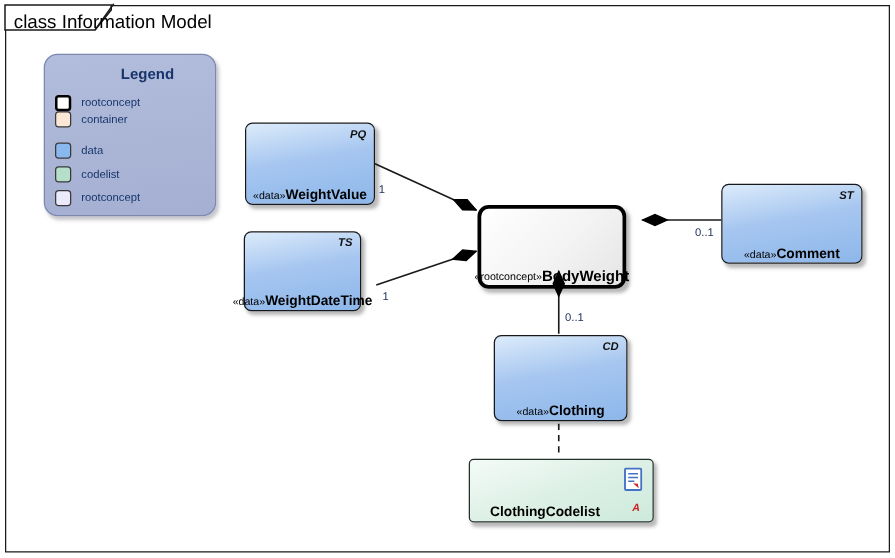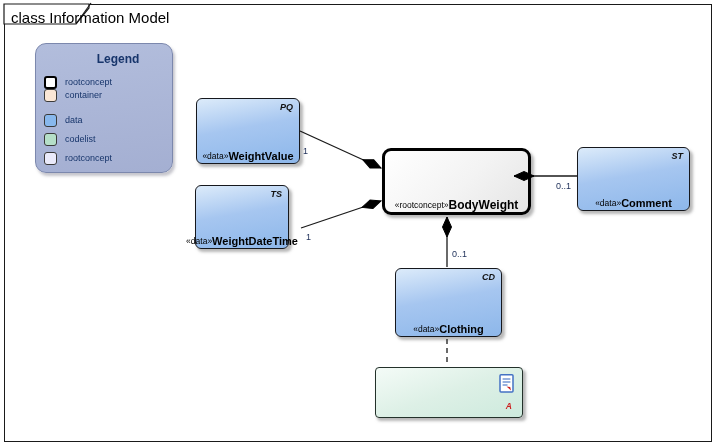--- a/index.html
+++ b/index.html
@@ -136,38 +136,39 @@
   <div class="stereo">«data»</div>
   <div class="nname">WeightValue</div>
 </div>
 
 <div class="node data" style="left:195px;top:185px;width:94px;height:64px">
   <span class="tabbr">TS</span>
   <div class="stereo">«data»</div>
   <div class="nname">WeightDateTime</div>
 </div>
 
-<div class="node root" style="left:382px;top:148px;width:149px;height:67px">
+<div class="node root" style="left:382px;top:164px;width:119px;height:67px">
   <div class="stereo">«rootconcept»</div>
   <div class="nname" style="font-size:12px">BodyWeight</div>
 </div>
 
 <div class="node data" style="left:577px;top:147px;width:113px;height:64px">
   <span class="tabbr">ST</span>
   <div class="stereo">«data»</div>
   <div class="nname">Comment</div>
 </div>
 
 <div class="node data" style="left:395px;top:268px;width:107px;height:69px">
   <span class="tabbr">CD</span>
   <div class="stereo">«data»</div>
   <div class="nname">Clothing</div>
 </div>
 
 <div class="node codelist" style="left:375px;top:367px;width:148px;height:51px">
+  <div class="nname codelist-name">ClothingCodelist</div>
   <span class="doc-icon">
     <svg width="15" height="19" viewBox="0 0 15 19">
       <rect x="1" y="0.8" width="13" height="17.2" rx="1" fill="#ffffff" stroke="#4472c4" stroke-width="1.5"></rect>
       <line x1="3.6" y1="5" x2="11.4" y2="5" stroke="#4472c4" stroke-width="1.1"></line>
       <line x1="3.6" y1="8" x2="11.4" y2="8" stroke="#4472c4" stroke-width="1.1"></line>
       <line x1="3.6" y1="11" x2="8.5" y2="11" stroke="#4472c4" stroke-width="1.1"></line>
       <path d="M7.5 12.5 L12 16.5 L11.2 12.9 Z" fill="#cc2222"></path>
     </svg>
   </span>
   <span class="codelist-marker">A</span>

